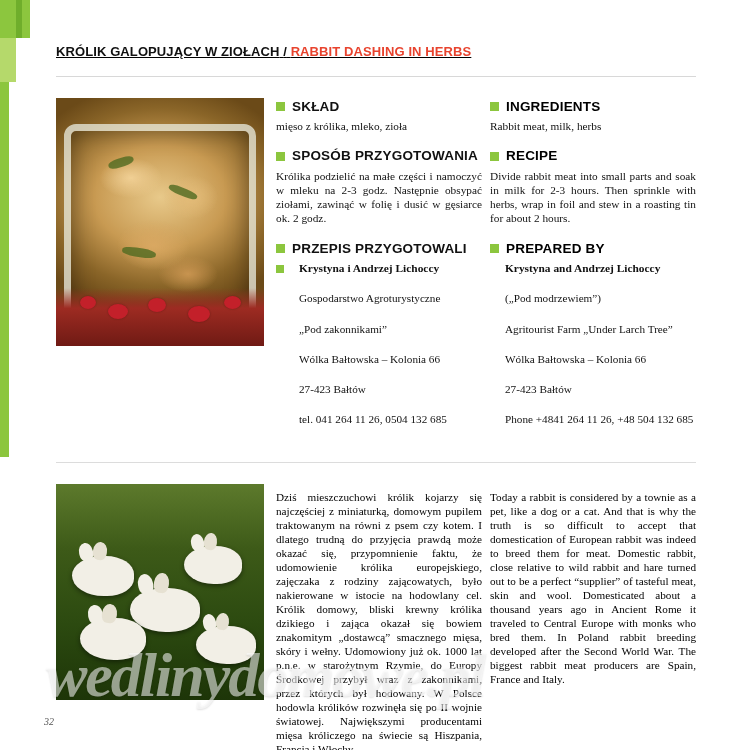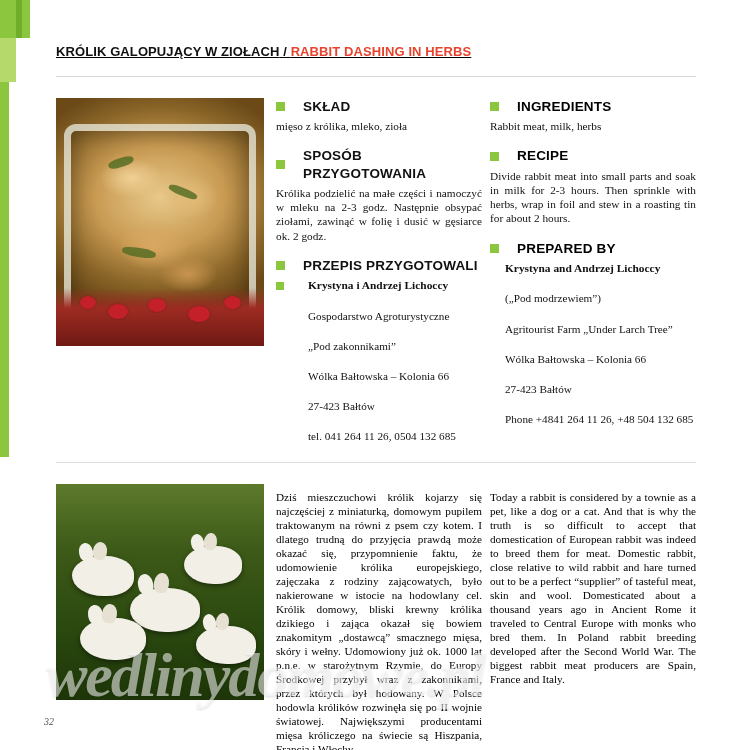--- a/index.html
+++ b/index.html
@@ -127,21 +127,21 @@
     line-height: 1.28;
     color: #111;
   }
   .col-left { left: 276px; width: 206px; }
   .col-right { left: 490px; width: 206px; }
 
   .sec { margin-bottom: 14px; }
   .sec-head {
     display: flex;
     align-items: center;
-    gap: 18px;
+    gap: 7px;
     margin-bottom: 4px;
   }
   .bullet {
     width: 9px; height: 9px;
     background: #8cc63e;
     flex: 0 0 auto;
   }
   .sec-title {
     font-family: "Liberation Sans", sans-serif;
     font-weight: bold;
@@ -153,21 +153,21 @@
   .body-text {
     text-align: justify;
     hyphens: auto;
     font-size: 11.3px;
     line-height: 1.26;
   }
   .body-text.en { font-size: 11.3px; }
 
   .person {
     display: flex;
-    gap: 24px;
+    gap: 15px;
     margin-top: 3px;
   }
   .person .bullet2 {
     width: 8px; height: 8px;
     background: #8cc63e;
     margin-top: 4px;
     flex: 0 0 auto;
   }
   .person-name {
     font-weight: bold;

